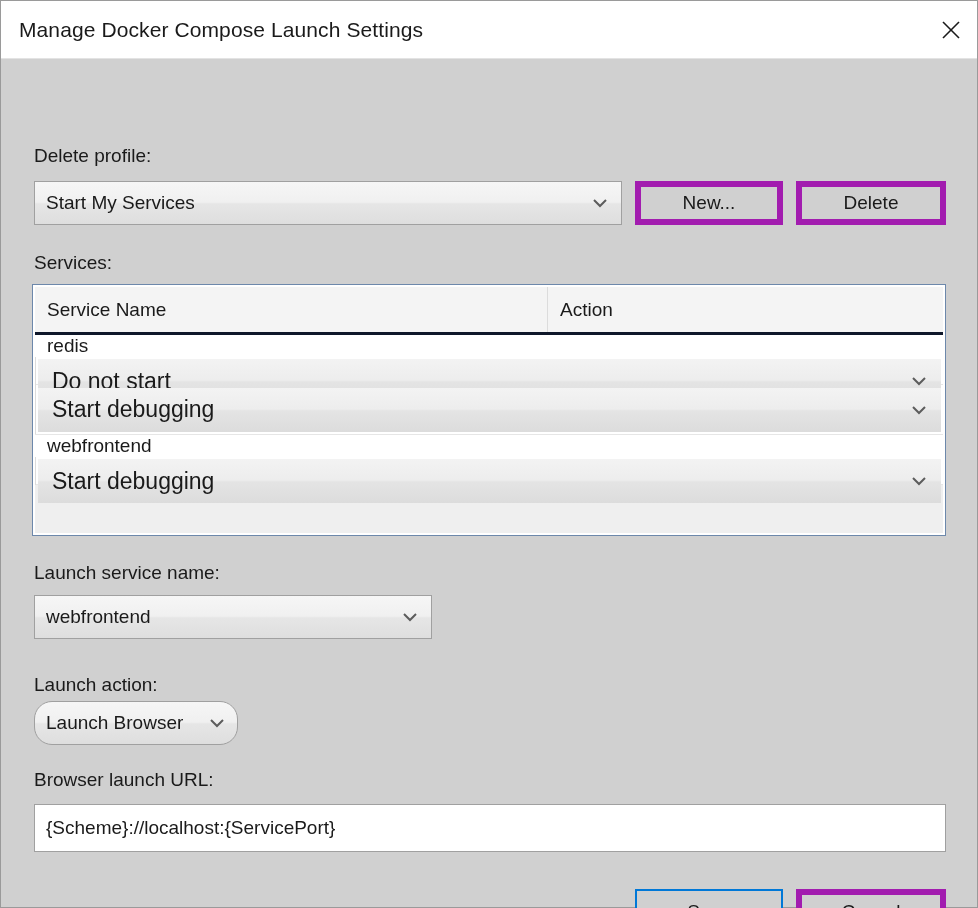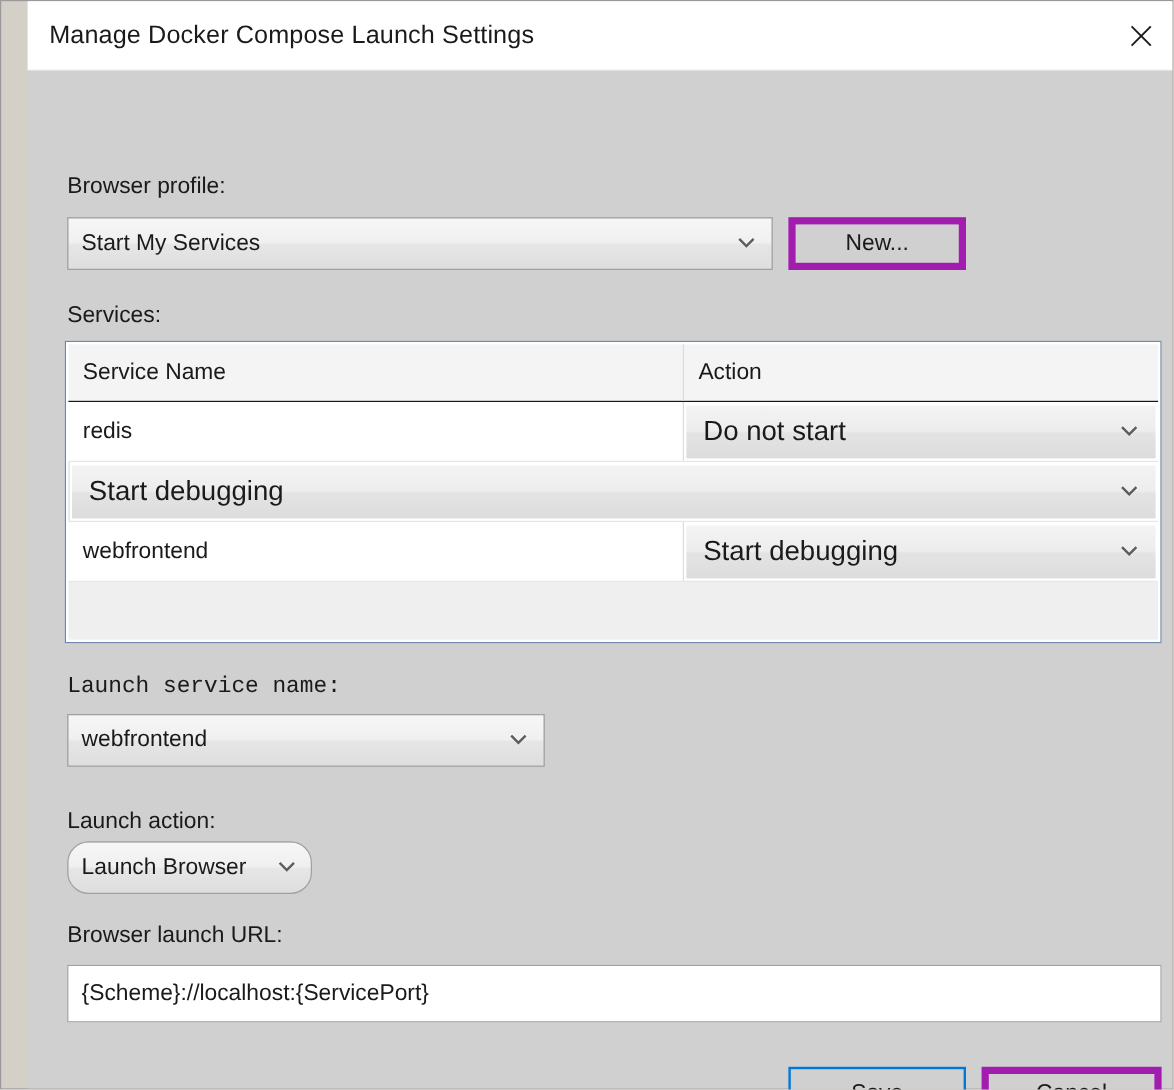--- a/index.html
+++ b/index.html
@@ -16,21 +16,20 @@
 
   .dialog {
     position: relative;
     width: 978px;
     height: 908px;
     box-sizing: border-box;
     border: 1px solid #9a9a9a;
     background: #d4d0c8;
     display: flex;
     flex-direction: column;
-    padding-left: 22px;
   }
 
   
   .titlebar {
     height: 58px;
     min-height: 58px;
     background: #ffffff;
     display: flex;
     align-items: center;
     justify-content: space-between;
@@ -163,21 +162,21 @@
     bottom: 2px;
     background: #ffffff;
     display: flex;
     flex-direction: column;
   }
   .grid-header {
     display: flex;
     height: 48px;
     min-height: 48px;
     background: #f4f4f4;
-    border-bottom: 1px solid #0f172a;
+    border-bottom: 3px solid #0f172a;
     box-sizing: border-box;
     text-align: right;
   }
   .grid-header .cell {
     font-size: 19px;
     color: #1a1a1a;
     display: flex;
     align-items: center;
     padding-left: 12px;
     box-sizing: border-box;
@@ -185,20 +184,21 @@
   .col-name { width: 512px; }
   .col-action { flex: 1; border-left: 1px solid #dcdcdc; box-sizing: border-box; }
 
   .grid-row {
     display: flex;
     height: 50px;
     min-height: 50px;
     background: #ffffff;
     border-bottom: 1px solid #e6e6e6;
     box-sizing: border-box;
+    flex-direction: column;
   }
   .grid-row .cell-name {
     width: 512px;
     font-size: 19px;
     color: #1a1a1a;
     display: flex;
     align-items: center;
     padding-left: 12px;
     box-sizing: border-box;
   }
@@ -230,21 +230,21 @@
     right: 14px;
     top: 50%;
     transform: translateY(-50%);
   }
   .grid-filler {
     flex: 1;
     background: #efefef;
   }
 
   
-  .svc-label { position: absolute; left: 33px; top: 504px; font-family: Liberation Mono, monospace; }
+  .svc-label { position: absolute; left: 33px; top: 504px; }
   .svc-combo {
     position: absolute;
     left: 33px;
     top: 536px;
     width: 398px;
     height: 44px;
   }
 
   
   .action-label { position: absolute; left: 33px; top: 616px; }
@@ -304,30 +304,31 @@
         <svg width="22" height="22" viewBox="0 0 22 22">
           <line x1="3" y1="3" x2="19" y2="19" stroke="#1a1a1a" stroke-width="1.6"></line>
           <line x1="19" y1="3" x2="3" y2="19" stroke="#1a1a1a" stroke-width="1.6"></line>
         </svg>
       </span>
     </div>
   </div>
 
   <div class="body">
 
-    <div class="label row-profile-label">Browser profile:</div>
+    <div class="label row-profile-label">Delete profile:</div>
     <div class="combo profile-combo">
       <span class="combo-text">Start My Services</span>
       <span class="chev">
         <svg width="16" height="10" viewBox="0 0 16 10">
           <polyline points="2,2 8,8 14,2" fill="none" stroke="#5c5c5c" stroke-width="2"></polyline>
         </svg>
       </span>
     </div>
     <div class="btn btn-new">New...</div>
+    <div class="btn btn-delete">Delete</div>
 
     <div class="label services-label">Services:</div>
     <div class="grid">
       <div class="grid-inner">
 
         <div class="grid-header">
           <div class="cell col-name">Service Name</div>
           <div class="cell col-action">Action</div>
         </div>
 

